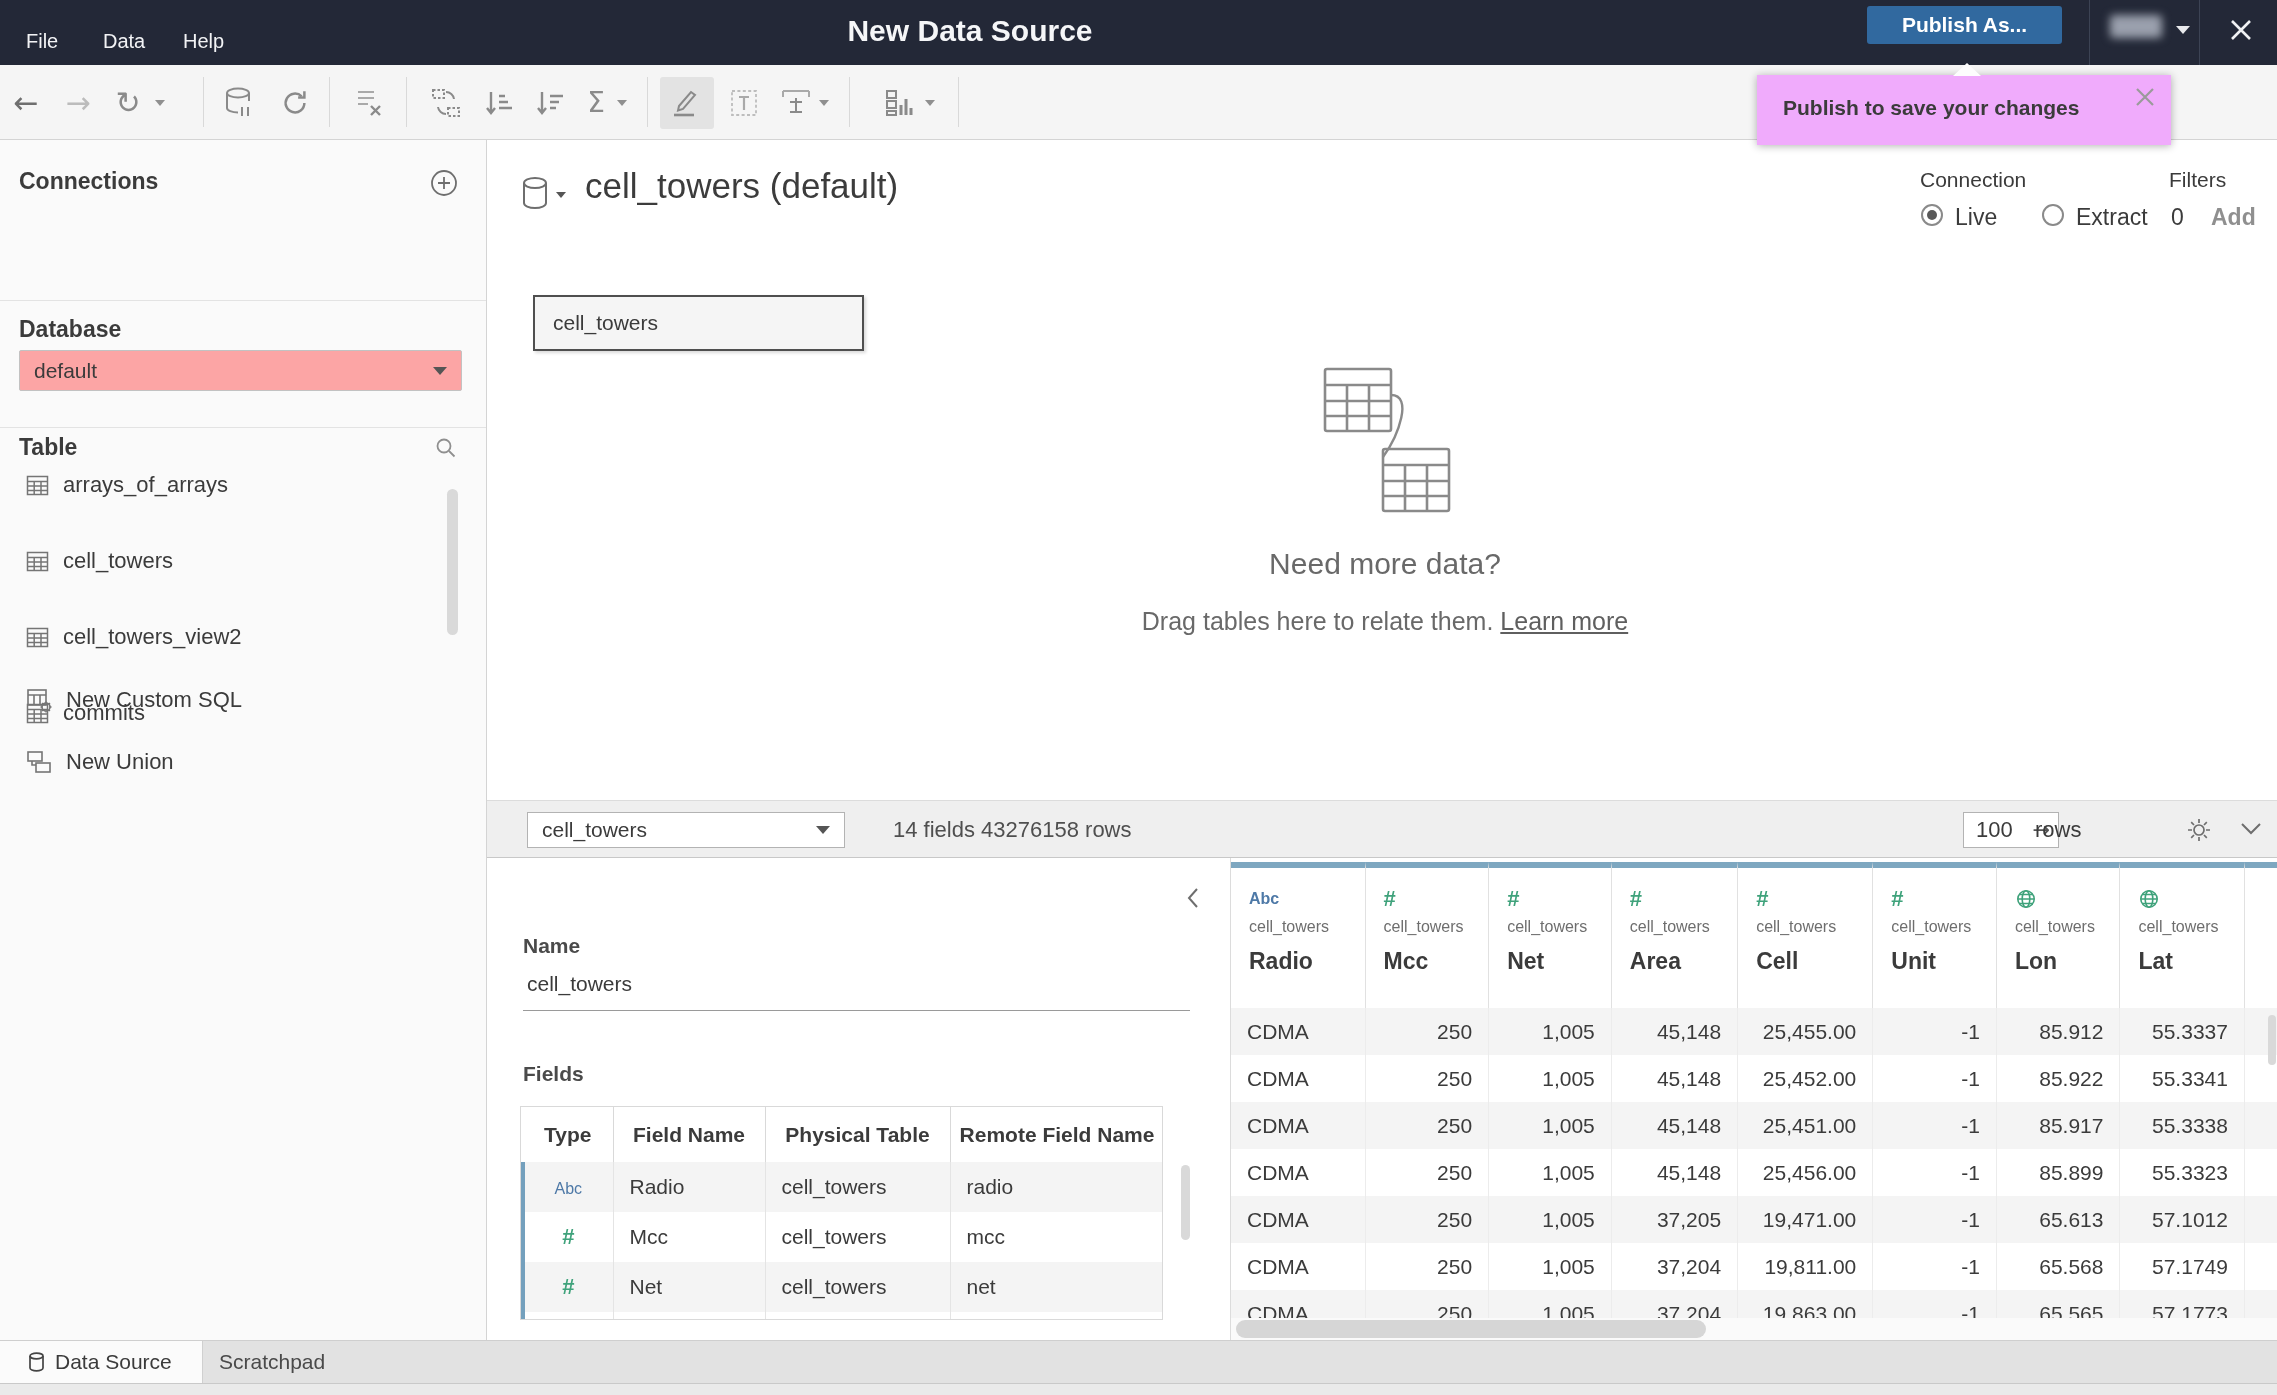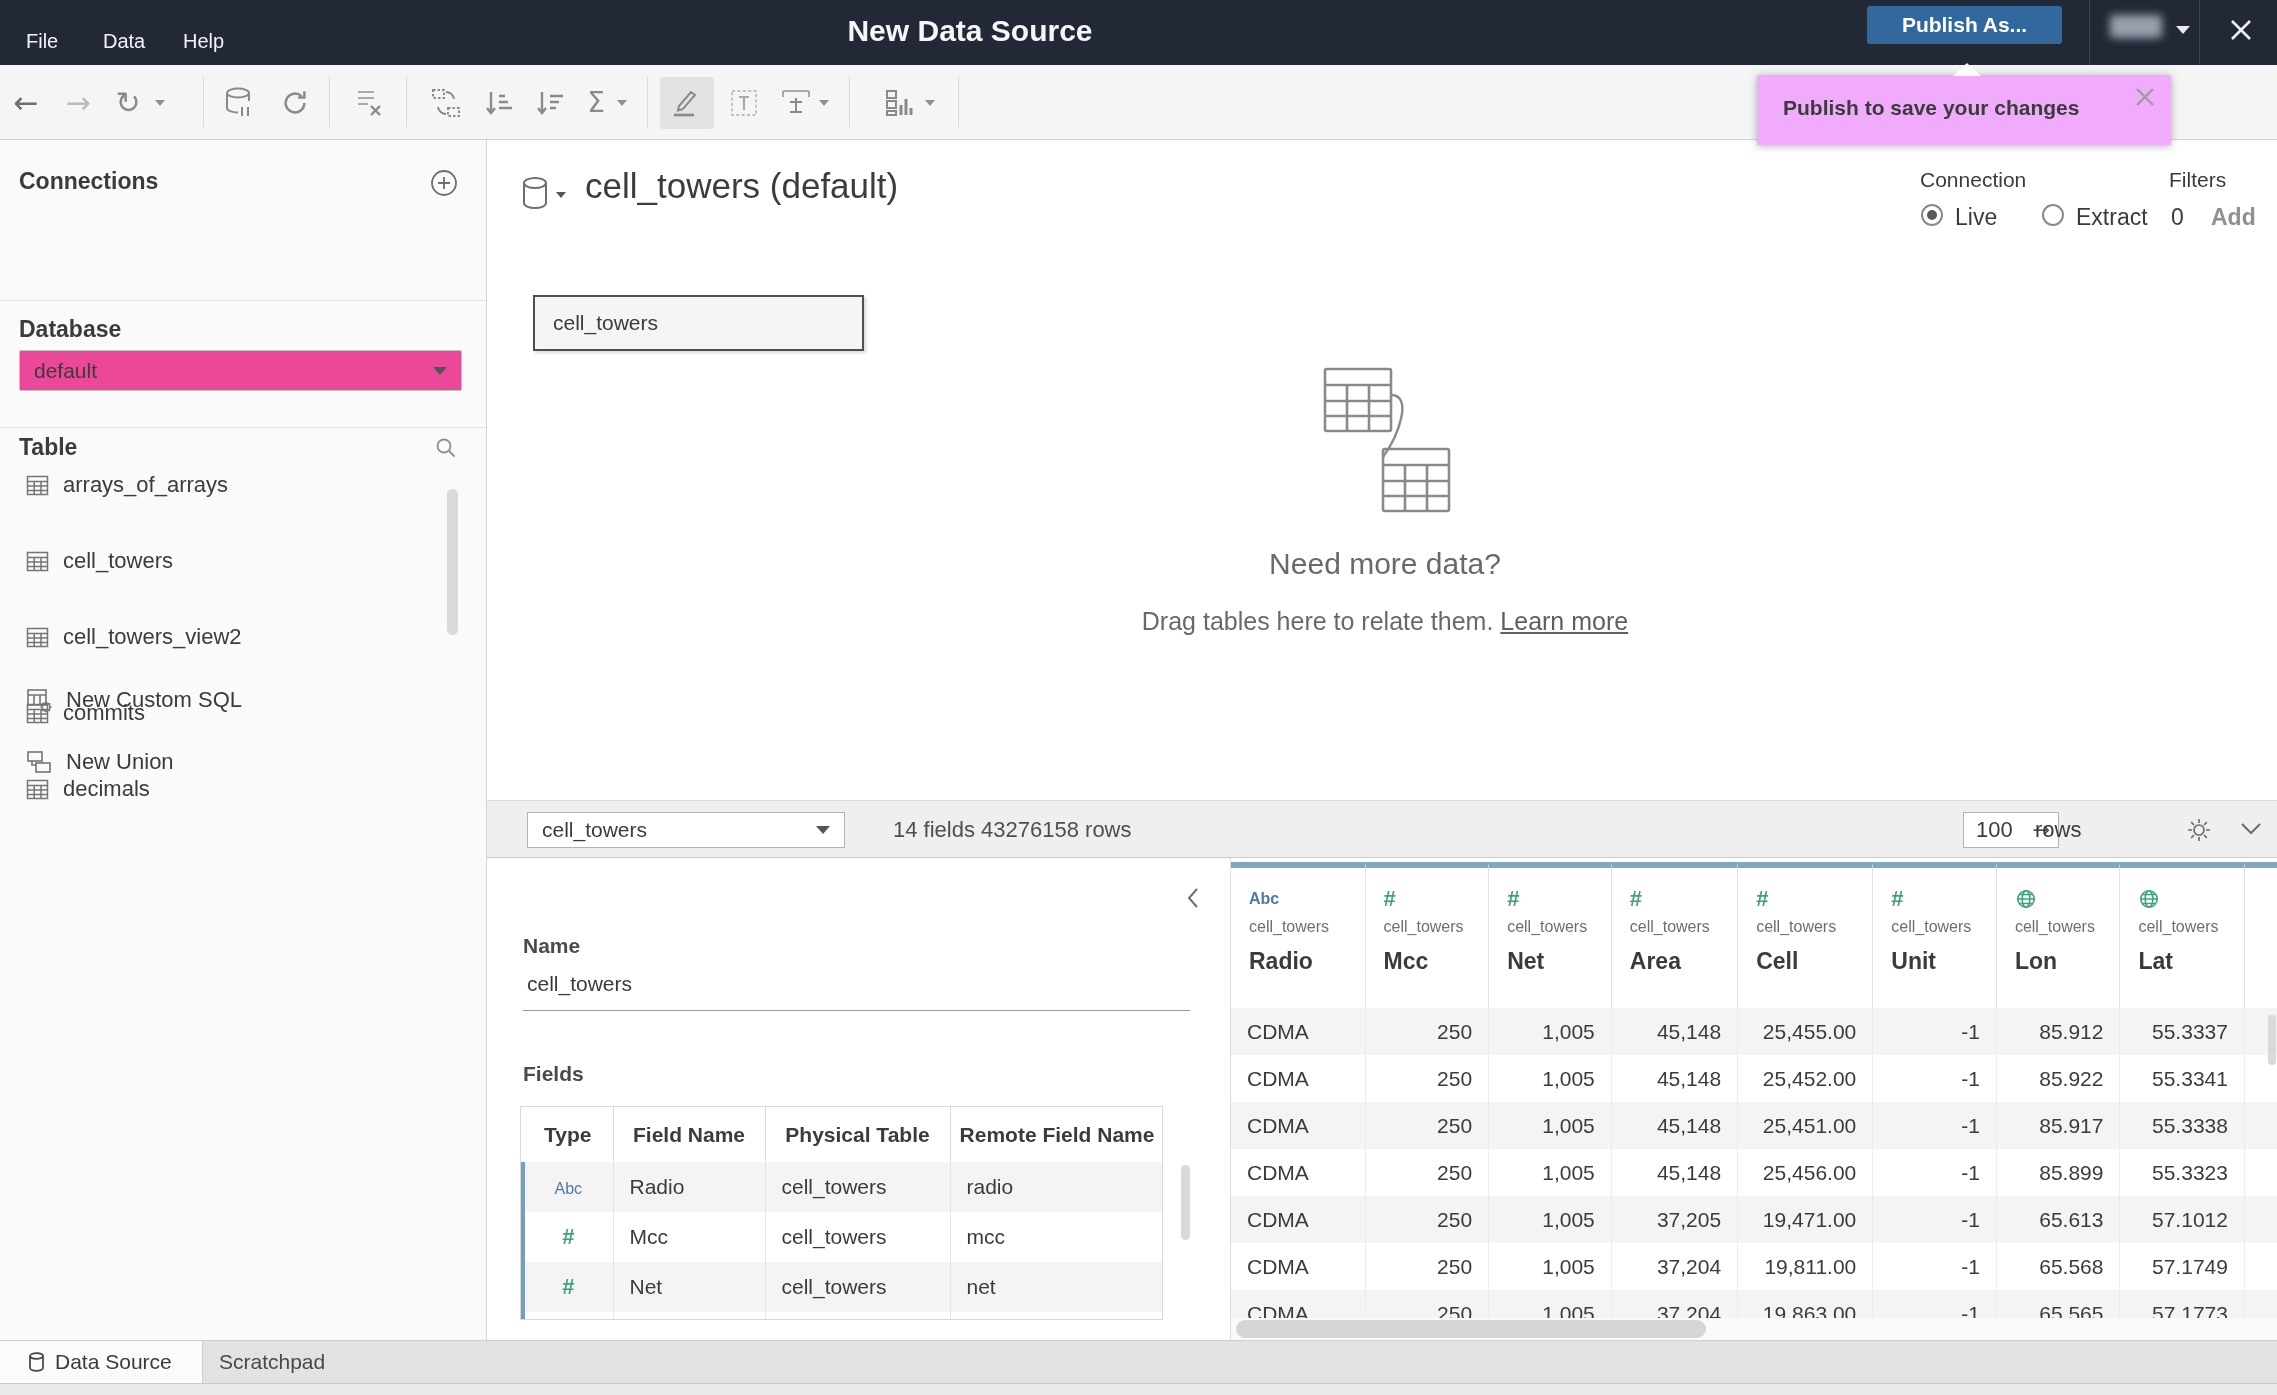--- a/index.html
+++ b/index.html
@@ -29,21 +29,21 @@
   .ptooltip .arrow{position:absolute;left:196px;top:-12px;width:0;height:0;border-left:14px solid transparent;border-right:14px solid transparent;border-bottom:13px solid #fdfdfd;}
   .ptooltip .msg{position:absolute;left:26px;top:21px;font-size:21px;font-weight:600;color:#3b3b3b;}
   .ptooltip .tt-x{position:absolute;right:14px;top:10px;}
   
   .sidebar{position:absolute;left:0;top:140px;width:487px;height:1200px;background:#fafafa;border-right:1px solid #d4d4d4;box-sizing:border-box;}
   .sb-h{font-size:23px;font-weight:bold;color:#3b3b3b;}
   .conn-item{position:absolute;left:17px;top:72px;width:458px;height:65px;background:#e3e3e3;border-left:7px solid #6792ae;box-sizing:border-box;}
   .conn-blur{position:absolute;left:27px;top:10px;width:415px;height:20px;background:#b9bcc0;border-radius:3px;filter:blur(4px);}
   .conn-sub{position:absolute;left:37px;top:38px;font-size:19px;color:#6e6e6e;}
   .sb-divider{position:absolute;left:0;width:486px;height:1px;background:#e3e3e3;}
-  .sb-select{position:absolute;left:19px;top:210px;width:443px;height:41px;background:#ec4899;border:1px solid #c2c2c2;border-radius:2px;box-sizing:border-box;font-size:21px;color:#3b3b3b;line-height:39px;padding-left:14px;}
+  .sb-select{position:absolute;left:19px;top:210px;width:443px;height:41px;background:#fca5a5;border:1px solid #c2c2c2;border-radius:2px;box-sizing:border-box;font-size:21px;color:#3b3b3b;line-height:39px;padding-left:14px;}
   .caret-d{position:absolute;right:14px;top:16px;width:0;height:0;border-left:7px solid transparent;border-right:7px solid transparent;border-top:8px solid #555;}
   .tbl-item{position:absolute;left:0;width:450px;height:38px;display:flex;align-items:center;font-size:22px;color:#3b3b3b;}
   .tbl-ic{margin-left:26px;margin-right:14px;display:flex;}
   .sb-scroll{position:absolute;left:447px;top:349px;width:11px;height:146px;background:#d9d9d9;border-radius:6px;}
   .sb-action{position:absolute;left:0;width:450px;height:40px;display:flex;align-items:center;font-size:22px;color:#3b3b3b;}
   
   .canvas{position:absolute;left:487px;top:140px;width:1790px;height:660px;background:#fff;}
   .ds-title{position:absolute;left:98px;top:26px;font-size:35px;color:#3c3c3c;}
   .radio{width:22px;height:22px;border:2px solid #8a8a8a;border-radius:50%;box-sizing:border-box;display:inline-block;background:#fff;}
   .radio.sel::after{content:"";display:block;width:10px;height:10px;border-radius:50%;background:#595959;margin:4px auto;}
@@ -275,29 +275,20 @@
         </div>
         <div class="tbl-item" style="top: 114px; position: relative; height: 38px;">
           <span class="tbl-ic">
             <svg width="23" height="21" viewBox="0 0 23 21" fill="none" stroke="#757575" stroke-width="1.5">
               <rect x="1.5" y="1.5" width="20" height="18"></rect>
               <path d="M1.5 6.5 h20 M1.5 11 h20 M1.5 15.5 h20 M8.2 6.5 V19.5 M15 6.5 V19.5"></path>
             </svg>
           </span>
           <span>commits</span>
         </div>
-        <div class="tbl-item" style="top: 152px; position: relative; height: 38px;">
-          <span class="tbl-ic">
-            <svg width="23" height="21" viewBox="0 0 23 21" fill="none" stroke="#757575" stroke-width="1.5">
-              <rect x="1.5" y="1.5" width="20" height="18"></rect>
-              <path d="M1.5 6.5 h20 M1.5 11 h20 M1.5 15.5 h20 M8.2 6.5 V19.5 M15 6.5 V19.5"></path>
-            </svg>
-          </span>
-          <span>decimals</span>
-        </div>
       </div>
     <div class="sb-scroll"></div>
     <div class="sb-action" style="top:602px">
       <span class="tbl-ic">
         <svg width="26" height="24" viewBox="0 0 26 24" fill="none" stroke="#757575" stroke-width="1.6">
           <rect x="2" y="2" width="14" height="9"></rect>
             <rect x="10" y="13" width="14" height="9"></rect>
             <path d="M6 11 v4 h4"></path>
           </svg>
       </span>

